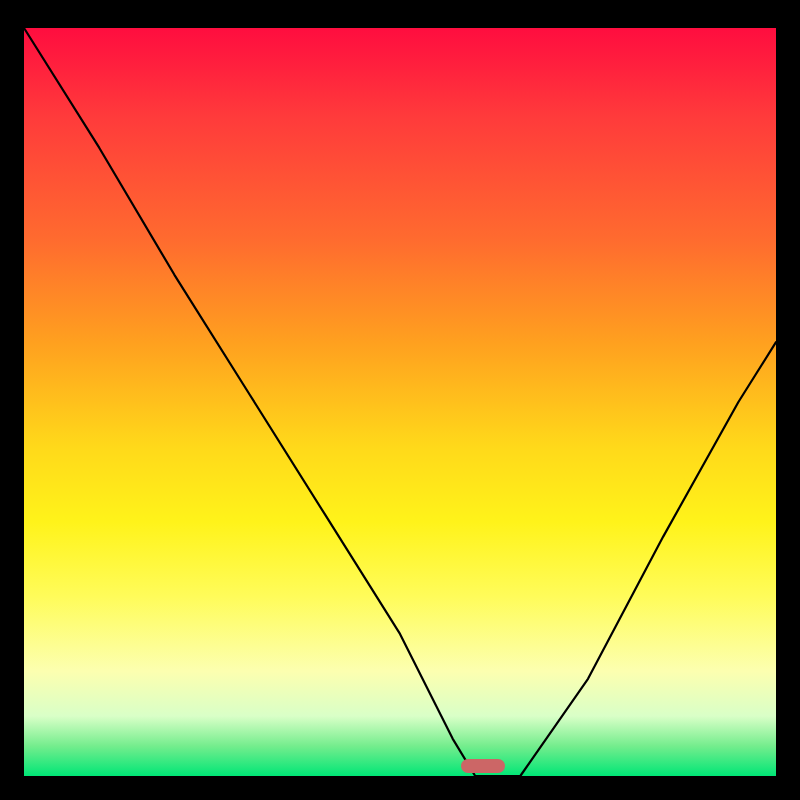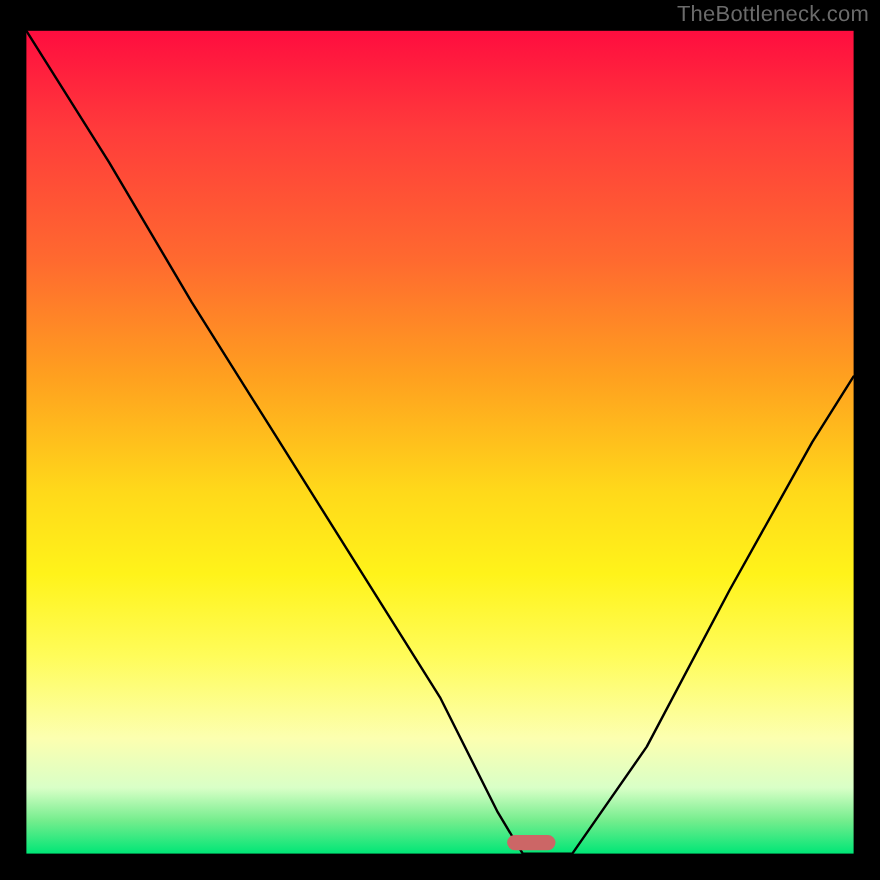--- a/index.html
+++ b/index.html
@@ -69,21 +69,20 @@
     stroke: #000;
     stroke-width: 2.2;
     stroke-linecap: round;
     stroke-linejoin: round;
   }
 </style>
 </head>
 <body>
 
 <div class="frame">
-  <div class="watermark">TheBottleneck.com</div>
 
   <div class="plot-area">
     <svg class="curve" viewBox="0 0 752 748" preserveAspectRatio="none">
       <path id="curve-path" d="M 0.0 0.0 L 75.2 119.7 L 150.4 246.8 L 225.6 366.5 L 300.8 486.2 L 376.0 605.9 L 428.6 710.6 L 451.2 748.0 L 473.8 748.0 L 496.3 748.0 L 564.0 650.8 L 639.2 508.6 L 714.4 374.0 L 752.0 314.2"></path>
     </svg>
     <div class="marker" id="min-marker" style="left: 436.72px; top: 730.528px;"></div>
   </div>
 </div>
 
 </body></html>

